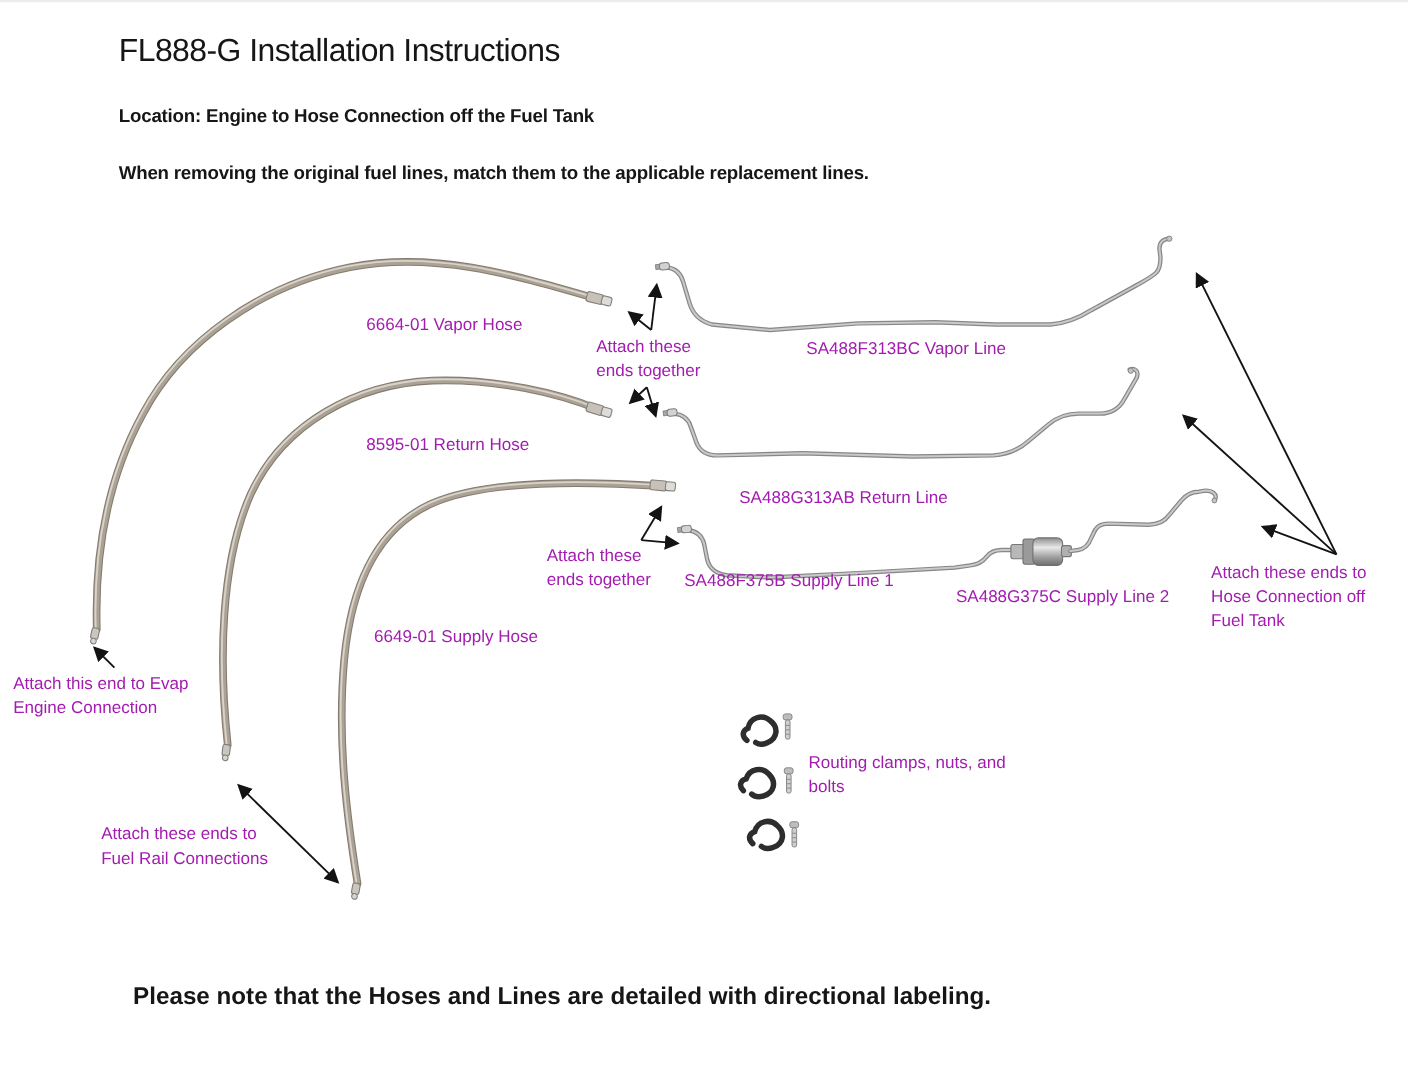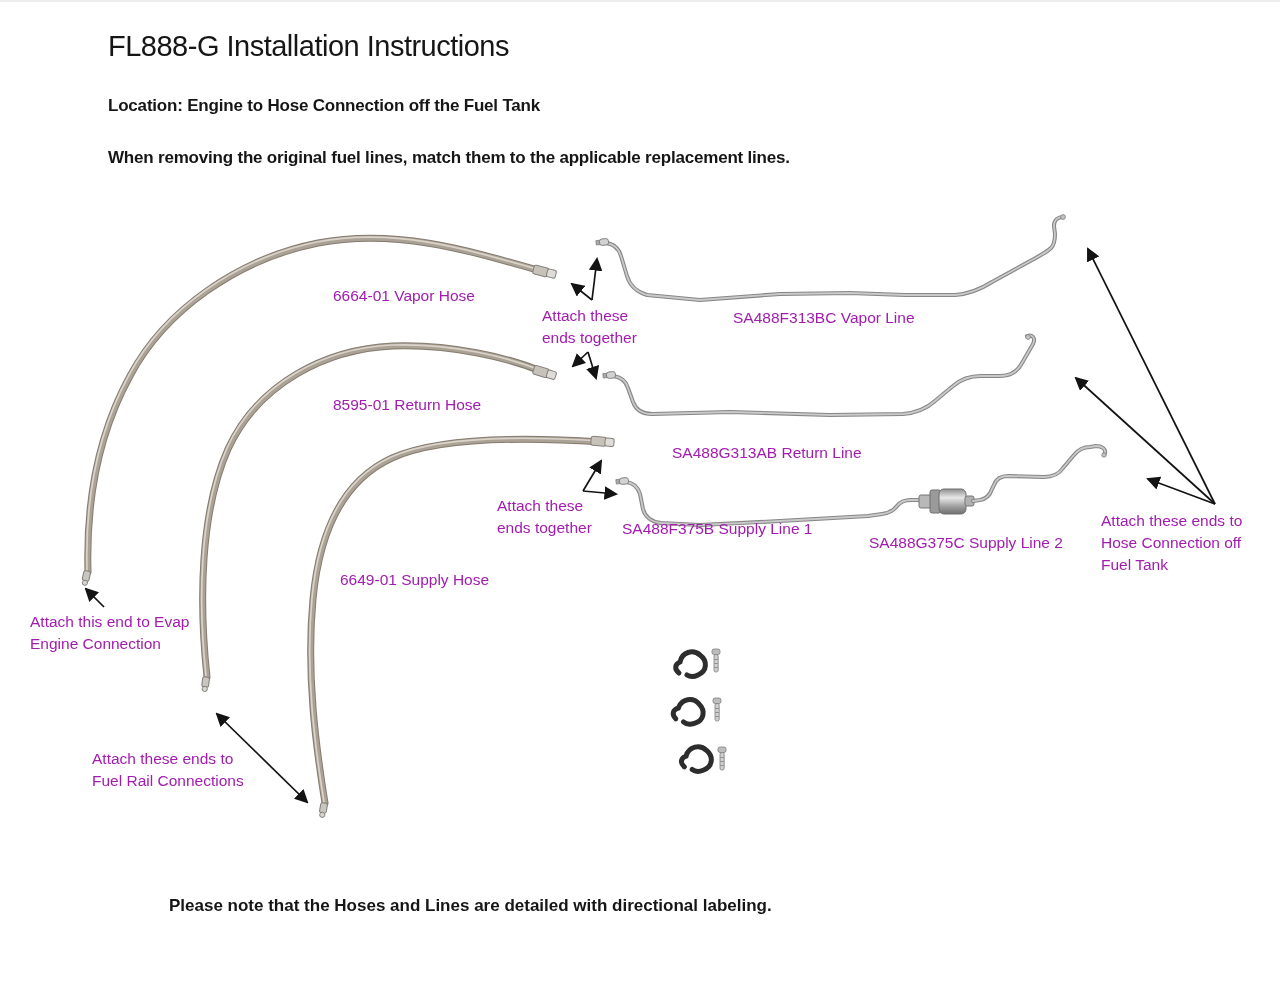--- a/index.html
+++ b/index.html
@@ -26,22 +26,22 @@
   .sub{
     position:absolute;font-size:17px;font-weight:bold;letter-spacing:-0.2px;color:#161616;
   }
   .loc{left:108px;top:94px;}
   .instr{left:108px;top:146px;}
   .dlabel{
     position:absolute;font-size:15.5px;line-height:22px;color:#a21caf;
     white-space:pre-line;
   }
   .note{
-    position:absolute;left:121px;top:892px;font-size:17px;font-weight:bold;
-    line-height:24px;color:#161616;margin-left:48px;
+    position:absolute;left:121px;top:892px;font-size:22px;font-weight:bold;
+    line-height:24px;color:#161616;
   }
   .hose-edge{fill:none;stroke:var(--hose-edge);stroke-width:7;stroke-linecap:round;}
   .hose-core{fill:none;stroke:var(--hose-core);stroke-width:5;stroke-linecap:round;}
   .hose-shine{fill:none;stroke:var(--hose-shine);stroke-width:1.7;stroke-linecap:round;}
   .line-edge{fill:none;stroke:var(--metal-edge);stroke-width:4;stroke-linecap:round;stroke-linejoin:round;}
   .line-core{fill:none;stroke:var(--metal-core);stroke-width:1.8;stroke-linecap:round;stroke-linejoin:round;}
   .arrow{stroke:var(--arrow);stroke-width:1.7;fill:none;}
 </style>
 </head>
 <body>
@@ -167,25 +167,27 @@
   <div class="dlabel" style="left:340px;top:567px">6649-01 Supply Hose</div>
   <div class="dlabel" style="left:733px;top:305px">SA488F313BC Vapor Line</div>
   <div class="dlabel" style="left:672px;top:440px">SA488G313AB Return Line</div>
   <div class="dlabel" style="left:622px;top:516px">SA488F375B Supply Line 1</div>
   <div class="dlabel" style="left:869px;top:530px">SA488G375C Supply Line 2</div>
 
   <div class="dlabel" style="left:542px;top:303px">Attach these
 ends together</div>
   <div class="dlabel" style="left:497px;top:493px">Attach these
 ends together</div>
-  <div class="dlabel" style="left:30px;top:609px">Attach this end to Evap
+  <div class="dlabel" style="left:12px;top:609px">Attach this end to Evap
 Engine Connection</div>
   <div class="dlabel" style="left:92px;top:746px">Attach these ends to
 Fuel Rail Connections</div>
   <div class="dlabel" style="left:1101px;top:508px">Attach these ends to
 Hose Connection off
 Fuel Tank</div>
+  <div class="dlabel" style="left:735px;top:681px">Routing clamps, nuts, and
+bolts</div>
 
   <div class="note">
     <div>Please note that the Hoses and Lines are detailed with directional labeling.</div>
   </div>
 
 </div>
 
 </body></html>

